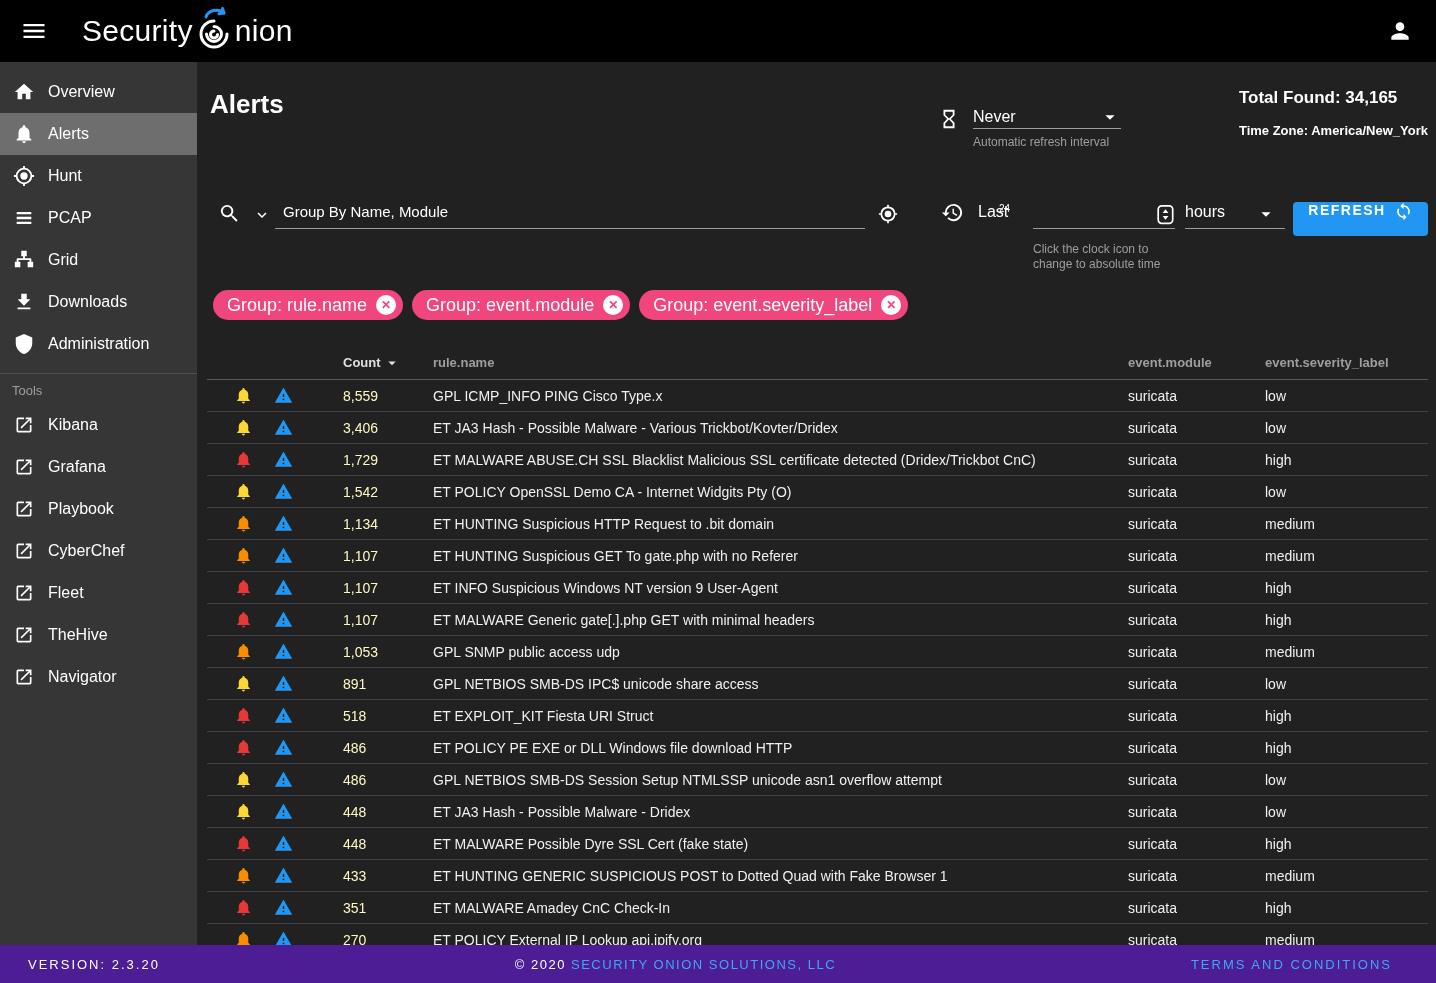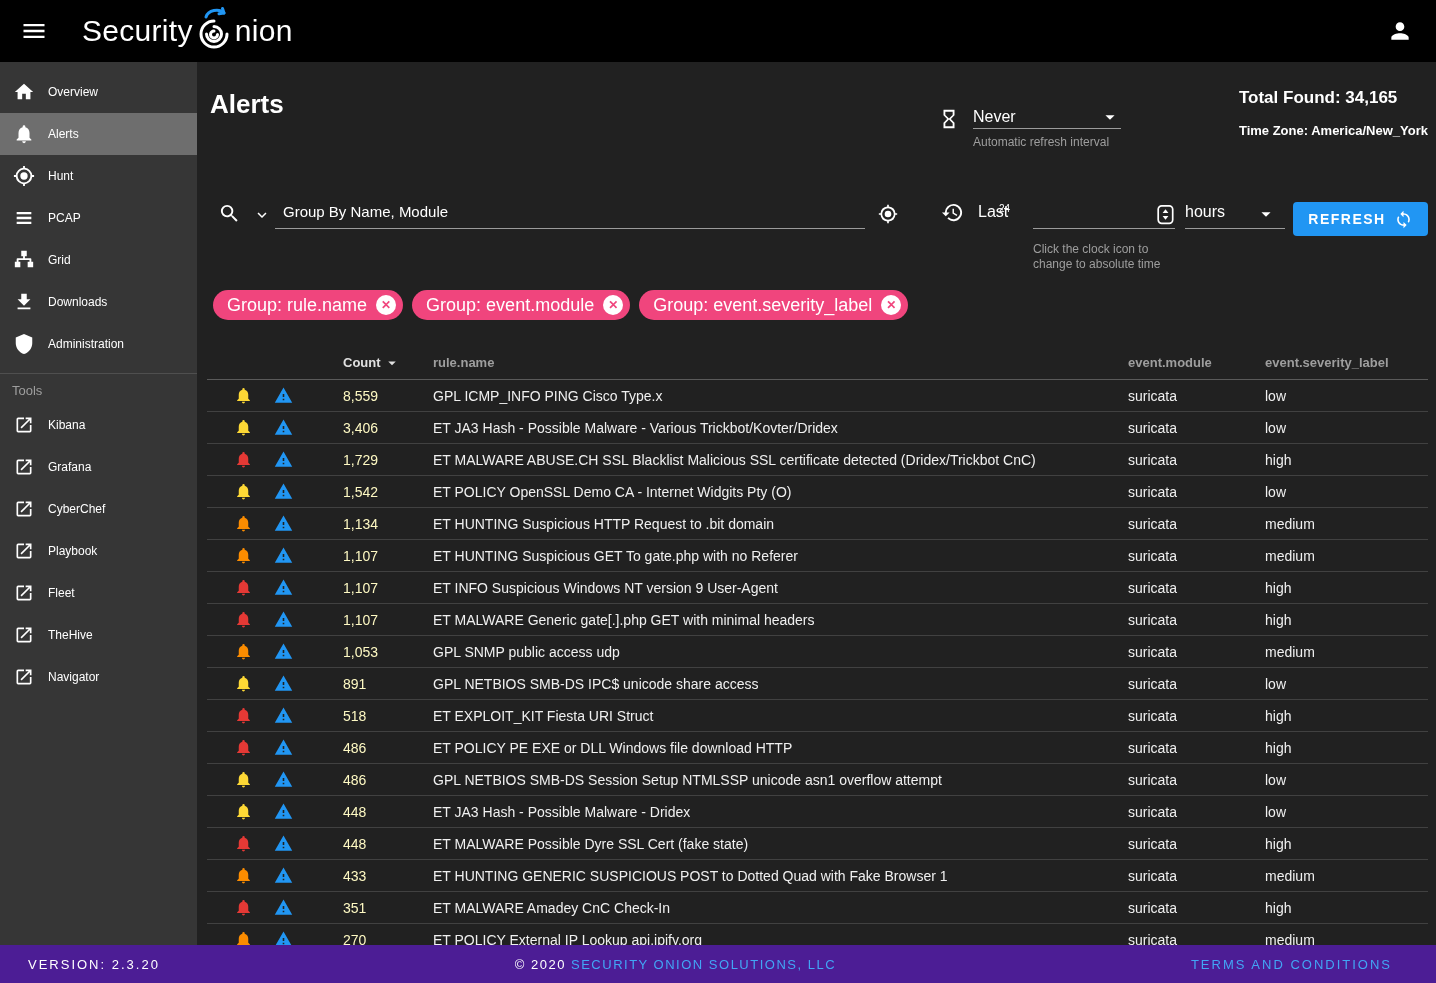--- a/index.html
+++ b/index.html
@@ -18,21 +18,21 @@
   .topbar .spacer { flex:1; }
   .account-btn { margin-right:16px; width:40px; height:40px; }
 
   
   .body-row { flex:1; display:flex; min-height:0; }
 
   .sidebar { flex:0 0 197px; background:#363636; padding-top:9px; overflow:hidden; }
   .nav-item { height:42px; display:flex; align-items:center; cursor:pointer; color:#fff; }
   .nav-item.active { background:#6e6e6e; }
   .nav-icon { width:24px; height:24px; margin-left:12px; display:flex; align-items:center; justify-content:center; flex:0 0 24px; }
-  .nav-label { margin-left:12px; font-size:12px; white-space:nowrap; }
+  .nav-label { margin-left:12px; font-size:16px; white-space:nowrap; }
   .sidebar-divider { border-top:1px solid #4f4f4f; margin:8px 0 0 0; }
   .tools-header { color:#9e9e9e; font-size:13px; margin:9px 0 6px 12px; }
 
   .main { flex:1; position:relative; background:#212121; overflow:hidden; }
 
   
   .page-title { position:absolute; left:13px; top:27px; font-size:26px; font-weight:bold; color:#fff; }
 
   .toggles { position:absolute; left:325px; top:26px; }
   .toggle-row { display:flex; align-items:center; height:28px; cursor:pointer; }
@@ -59,21 +59,21 @@
   .query-underline { left:78px; top:28px; width:590px; border-bottom:1px solid #9b9b9b; }
   .query-text { left:86px; top:3px; font-size:15px; color:#fff; }
   .time-label { left:781px; top:3px; font-size:16px; }
   .time-value { left:802px; top:3px; font-size:10px; }
   .time-underline { left:836px; top:28px; width:142px; border-bottom:1px solid #9b9b9b; }
   .unit-value { left:988px; top:3px; font-size:16px; }
   .unit-underline { left:988px; top:28px; width:100px; border-bottom:1px solid #9b9b9b; }
   .time-hint { left:836px; top:36px; }
   .refresh-btn { left:1096px; top:2px; width:135px; height:34px; background:var(--blue);
                  border:none; border-radius:4px; color:#fff; font-size:14px; font-weight:bold;
-                 letter-spacing:1.5px; display:flex; align-items:center; justify-content:center; gap:8px;
+                 letter-spacing:1.5px; display:flex; align-items:flex-start; justify-content:center; gap:8px;
                  cursor:pointer; font-family:inherit; }
 
   
   .chips { position:absolute; left:16px; top:228px; display:flex; }
   .chip { height:30px; border-radius:16px; background:var(--pink); color:#fff; font-size:18px;
           display:flex; align-items:center; padding:0 7px 0 14px; margin-right:9px; cursor:pointer; }
   .chip-x { width:20px; height:20px; border-radius:50%; background:#fff; margin-left:9px;
             display:flex; align-items:center; justify-content:center; cursor:pointer; }
   .chip-x::before { content:"✕"; color:var(--pink); font-size:12px; font-weight:bold; line-height:1; }
 
@@ -216,29 +216,29 @@
               </svg>
             </span>
     <span class="nav-label">Grafana</span>
   </div>
           <div class="nav-item">
     <span class="nav-icon">
               <svg width="20" height="20" viewBox="0 0 24 24" fill="currentColor">
                 <path d="M19 19H5V5h7V3H5a2 2 0 0 0-2 2v14a2 2 0 0 0 2 2h14a2 2 0 0 0 2-2v-7h-2v7zM14 3v2h3.59l-9.83 9.83 1.41 1.41L19 6.41V10h2V3h-7z"></path>
               </svg>
             </span>
-    <span class="nav-label">CyberChef</span>
+    <span class="nav-label">Playbook</span>
   </div>
           <div class="nav-item">
     <span class="nav-icon">
               <svg width="20" height="20" viewBox="0 0 24 24" fill="currentColor">
                 <path d="M19 19H5V5h7V3H5a2 2 0 0 0-2 2v14a2 2 0 0 0 2 2h14a2 2 0 0 0 2-2v-7h-2v7zM14 3v2h3.59l-9.83 9.83 1.41 1.41L19 6.41V10h2V3h-7z"></path>
               </svg>
             </span>
-    <span class="nav-label">Playbook</span>
+    <span class="nav-label">CyberChef</span>
   </div>
           <div class="nav-item">
     <span class="nav-icon">
               <svg width="20" height="20" viewBox="0 0 24 24" fill="currentColor">
                 <path d="M19 19H5V5h7V3H5a2 2 0 0 0-2 2v14a2 2 0 0 0 2 2h14a2 2 0 0 0 2-2v-7h-2v7zM14 3v2h3.59l-9.83 9.83 1.41 1.41L19 6.41V10h2V3h-7z"></path>
               </svg>
             </span>
     <span class="nav-label">Fleet</span>
   </div>
           <div class="nav-item">

